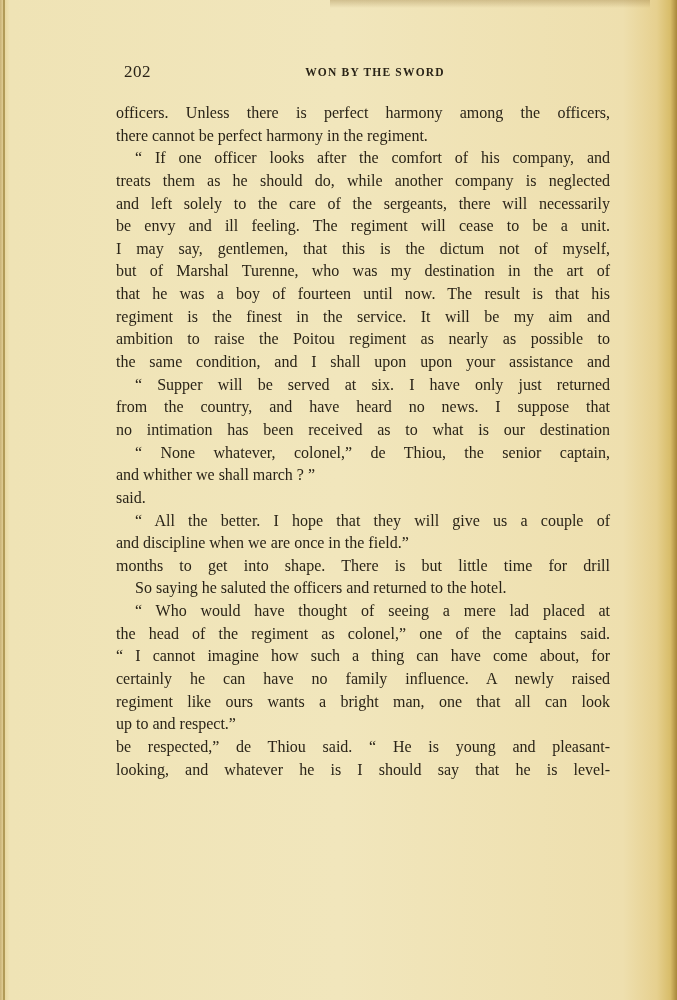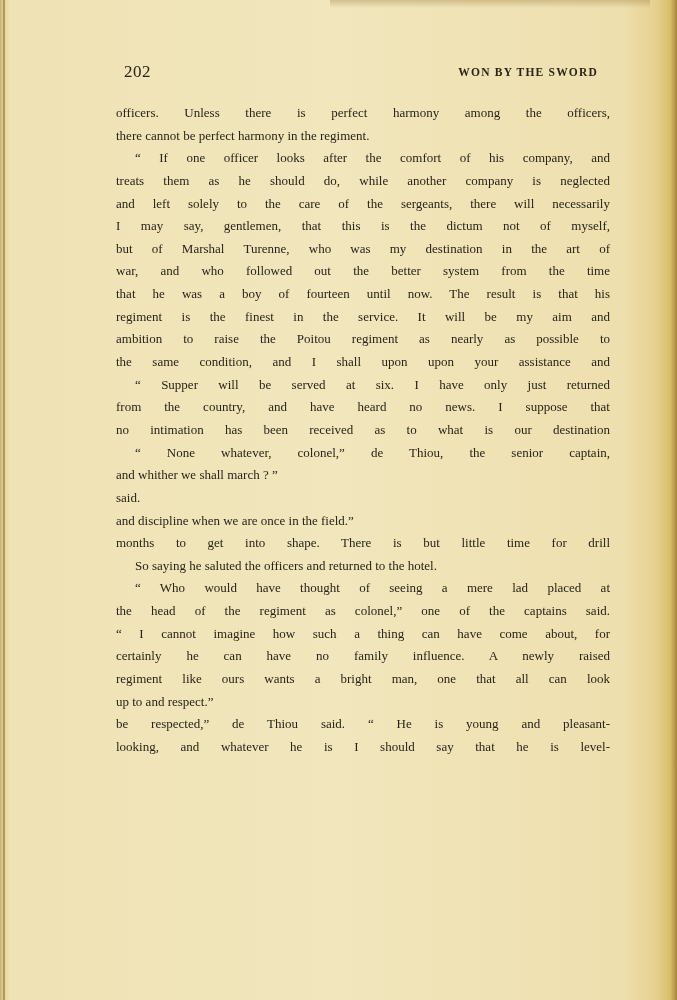--- a/index.html
+++ b/index.html
@@ -23,30 +23,30 @@
     background: linear-gradient(180deg, rgba(150,120,60,0.35), rgba(0,0,0,0));
   }
   .running-head {
     position: absolute; left: 124px; top: 62px; width: 486px; height: 22px;
   }
   .page-number {
     position: absolute; left: 0; top: 0;
     font-size: 17px; letter-spacing: 0.5px;
   }
   .book-title {
-    position: absolute; left: 0; right: 12px; top: 4px; text-align: right;
+    position: absolute; left: 0; right: 4px; top: 4px; text-align: center;
     font-size: 11.5px; letter-spacing: 1.2px; font-weight: bold;
     padding-left: 20px;
   }
   .text-block {
     position: absolute; left: 116px; top: 102px; width: 494px;
   }
   .line {
     height: 22.65px; line-height: 22.65px;
-    font-size: 13px;
+    font-size: 16px;
     text-align: justify; text-align-last: justify;
     white-space: nowrap;
     display: block;
   }
   .line.indent { padding-left: 19px; }
   .line.last { text-align-last: left; }
 </style>
 </head>
 <body>
 
@@ -58,33 +58,34 @@
     <span class="page-number">202</span>
     <div class="book-title">WON BY THE SWORD</div>
   </div>
 
   <div class="text-block" id="text-block">
       <span class="line">officers.  Unless there is perfect harmony among the officers,</span>
       <span class="line last">there cannot be perfect harmony in the regiment.</span>
       <span class="line indent">“ If one officer looks after the comfort of his company, and</span>
       <span class="line">treats them as he should do, while another company is neglected</span>
       <span class="line">and left solely to the care of the sergeants, there will necessarily</span>
+      <span class="line">be envy and ill feeling.  The regiment will cease to be a unit.</span>
       <span class="line">I may say, gentlemen, that this is the dictum not of myself,</span>
       <span class="line">but of Marshal Turenne, who was my destination in the art of</span>
-      <span class="line">war, and who followed out the better system from the time</span>
       <span class="line">that he was a boy of fourteen until now.  The result is that his</span>
       <span class="line">regiment is the finest in the service.  It will be my aim and</span>
       <span class="line">ambition to raise the Poitou regiment as nearly as possible to</span>
       <span class="line">the same condition, and I shall upon upon your assistance and</span>
       <span class="line indent">“ Supper will be served at six.  I have only just returned</span>
       <span class="line">from the country, and have heard no news.  I suppose that</span>
       <span class="line">no intimation has been received as to what is our destination</span>
       <span class="line indent">“ None whatever, colonel,” de Thiou, the senior captain,</span>
       <span class="line last">and whither we shall march ? ”</span>
       <span class="line last">said.</span>
+      <span class="line indent">“ All the better.  I hope that they will give us a couple of</span>
       <span class="line last">and discipline when we are once in the field.”</span>
       <span class="line">months to get into shape.  There is but little time for drill</span>
       <span class="line indent last">So saying he saluted the officers and returned to the hotel.</span>
       <span class="line indent">“ Who would have thought of seeing a mere lad placed at</span>
       <span class="line">the head of the regiment as colonel,” one of the captains said.</span>
       <span class="line">“ I cannot imagine how such a thing can have come about, for</span>
       <span class="line">certainly he can have no family influence.  A newly raised</span>
       <span class="line">regiment like ours wants a bright man, one that all can look</span>
       <span class="line last">up to and respect.”</span>
       <span class="line">be respected,” de Thiou said.  “ He is young and pleasant-</span>

